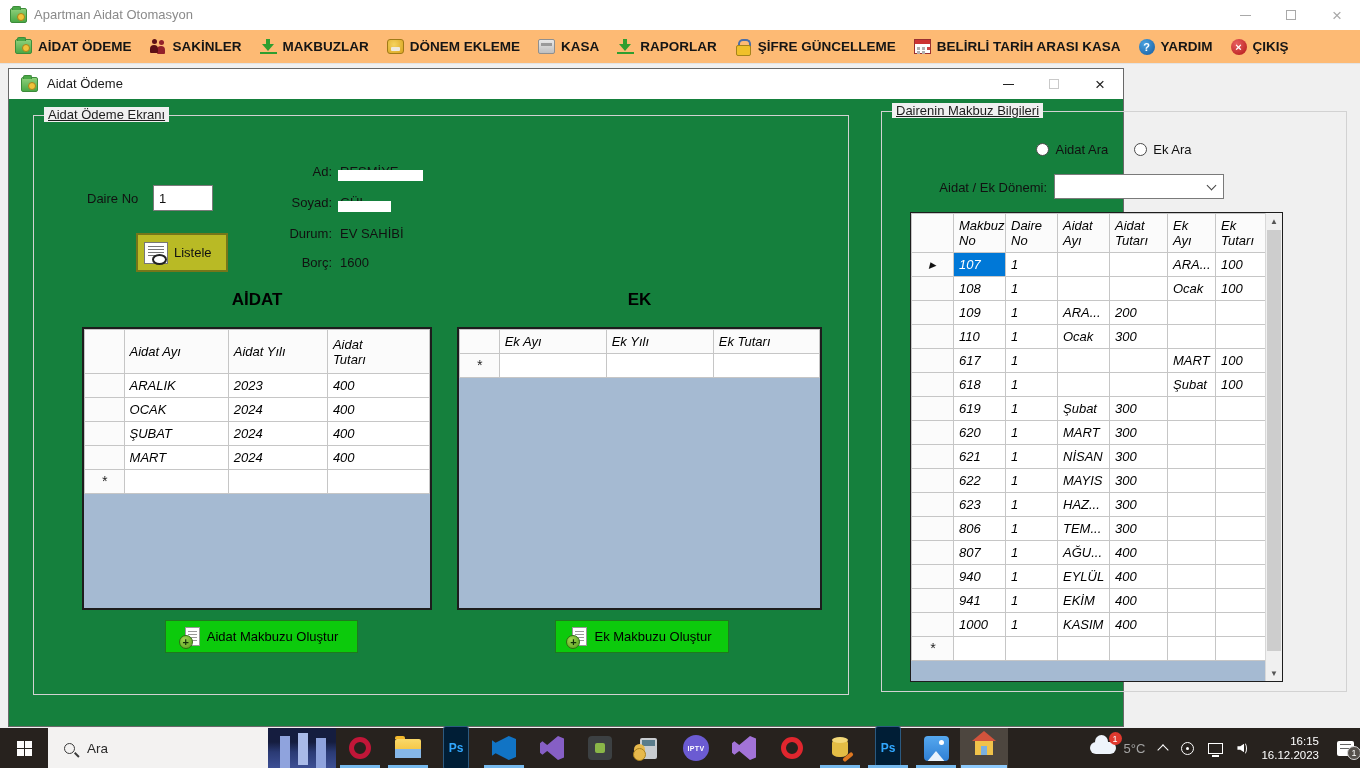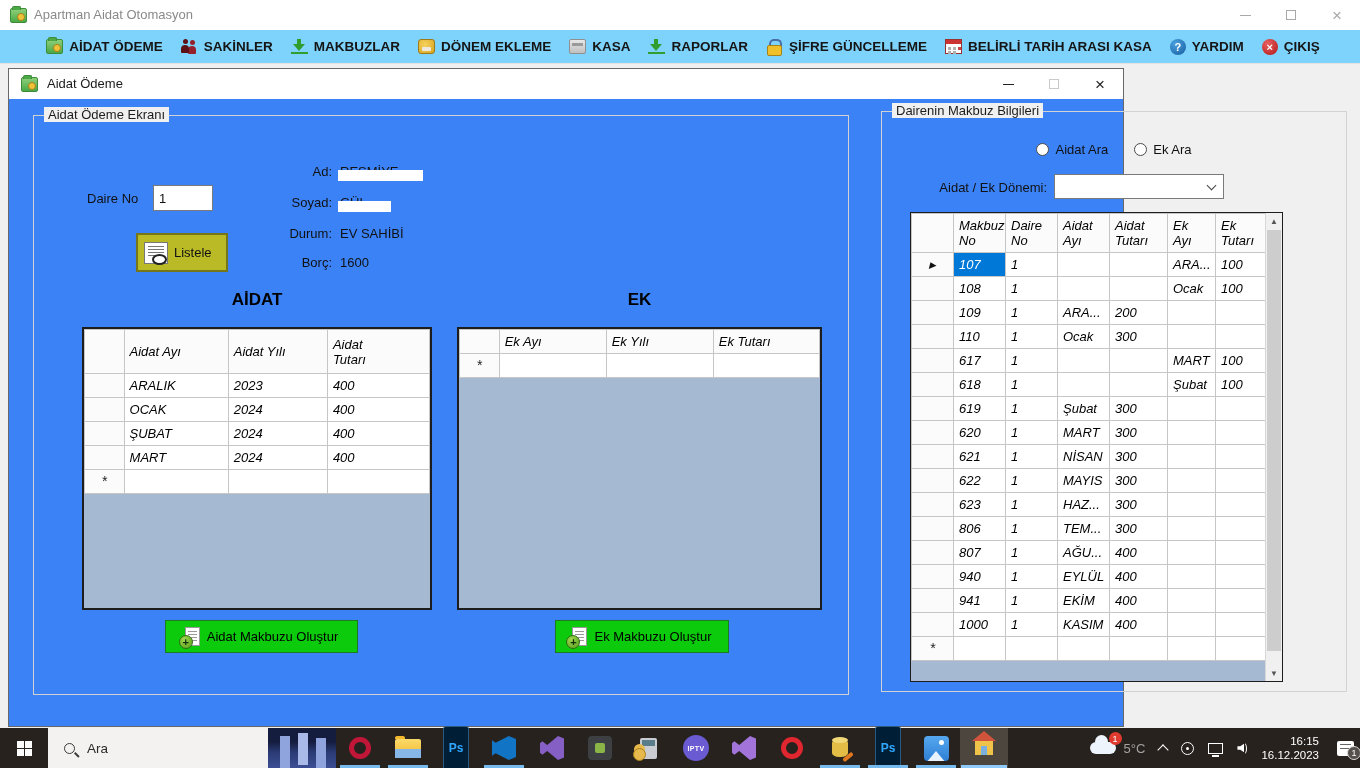--- a/index.html
+++ b/index.html
@@ -10,22 +10,22 @@
   
   .main-titlebar { position:absolute; top:0; left:0; width:1360px; height:30px; background:#fff; }
   .main-titlebar .app-title { position:absolute; left:34px; top:7px; font-size:13px; color:#8a8a8a; }
   .win-ctrls { position:absolute; right:0; top:0; height:30px; display:flex; }
   .win-ctrl { width:46px; height:30px; display:flex; align-items:center; justify-content:center; color:#a9a9a9; }
   .glyph-min { width:11px; height:1px; background:currentColor; }
   .glyph-max { width:10px; height:10px; border:1px solid currentColor; }
   .glyph-close { font-size:17px; line-height:1; font-weight:400; }
 
   
-  .menubar { position:absolute; top:30px; left:0; width:1360px; height:34px; background:#7dd3fc;
-             display:flex; align-items:center; padding-left:6px; border-bottom:1px solid #e3e3e3;justify-content:center; }
+  .menubar { position:absolute; top:30px; left:0; width:1360px; height:34px; background:#fdba74;
+             display:flex; align-items:center; padding-left:6px; border-bottom:1px solid #e3e3e3; }
   .menu-item { display:flex; align-items:center; gap:6px; padding:0 9px; height:34px;
                font-size:13.5px; font-weight:bold; color:#151515; white-space:nowrap; cursor:default; }
 
   
   .mi { width:17px; height:15px; position:relative; display:inline-block; flex:0 0 auto; }
   .ic-folder { background:linear-gradient(#8ed07a,#4aa846); border:1px solid #3c8c3a; border-radius:2px; }
   .ic-folder::before { content:""; position:absolute; top:-3px; left:1px; width:7px; height:3px;
                        background:#4aa846; border:1px solid #3c8c3a; border-bottom:none; border-radius:2px 2px 0 0; }
   .ic-folder.coin::after { content:""; position:absolute; right:1px; bottom:1px; width:6px; height:6px;
                        background:#f0c23a; border:1px solid #a8821a; border-radius:50%; }
@@ -50,32 +50,32 @@
   .ic-cal::before { content:""; position:absolute; left:0; right:0; top:0; height:4px; background:#cc3333; }
   .ic-cal::after  { content:""; position:absolute; left:2px; top:7px; width:3px; height:3px; background:#b0b0b0;
                     box-shadow:5px 0 0 #b0b0b0, 10px 0 0 #cc4444, 0 4px 0 #b0b0b0, 5px 4px 0 #b0b0b0; }
   .ic-round { width:16px; height:16px; border-radius:50%; color:#fff; font-size:11px; font-weight:bold;
               display:flex; align-items:center; justify-content:center; }
   .ic-help  { background:radial-gradient(circle at 35% 30%, #4aa2e0, #155a9e); }
   .ic-exit  { background:radial-gradient(circle at 35% 30%, #e86060, #b31515); }
 
   
   .child-window { position:absolute; left:8px; top:68px; width:1116px; height:659px;
-                  background:#3b82f6; border:1px solid #686868; }
+                  background:#15803d; border:1px solid #686868; }
   .child-titlebar { position:absolute; top:0; left:0; right:0; height:30px; background:#fff; }
   .child-titlebar .title { position:absolute; left:38px; top:7px; font-size:13px; color:#1a1a1a; }
   .child-titlebar .mi { position:absolute; left:12px; top:8px; }
   .child-titlebar .win-ctrls { height:30px; }
   .child-titlebar .win-ctrl { color:#222; }
   .child-titlebar .win-ctrl.disabled { color:#c9c9c9; }
 
   
   .groupbox { position:absolute; border:1px solid #d2d2d2; }
   .groupbox > .gb-label { position:absolute; top:-9px; left:10px; background:#f0f0f0; padding:0 4px;
-                          font-size:13px; color:#1c1c1c; white-space:nowrap; }
+                          font-size:13px; color:#1c1c1c; white-space:nowrap;text-decoration:underline; }
 
   .gb-left  { left:24px; top:46px; width:816px; height:580px; }
   .gb-right { left:872px; top:42px; width:466px; height:581px; }
 
   
   .lbl { position:absolute; font-size:13px; color:#111; white-space:nowrap; }
   .val { position:absolute; font-size:13px; color:#111; white-space:nowrap; }
   .textbox { position:absolute; background:#fff; border:1px solid #7a7a7a; font-size:13px; padding:3px 5px; color:#111; }
 
   .censored { position:relative; display:inline-block; }

